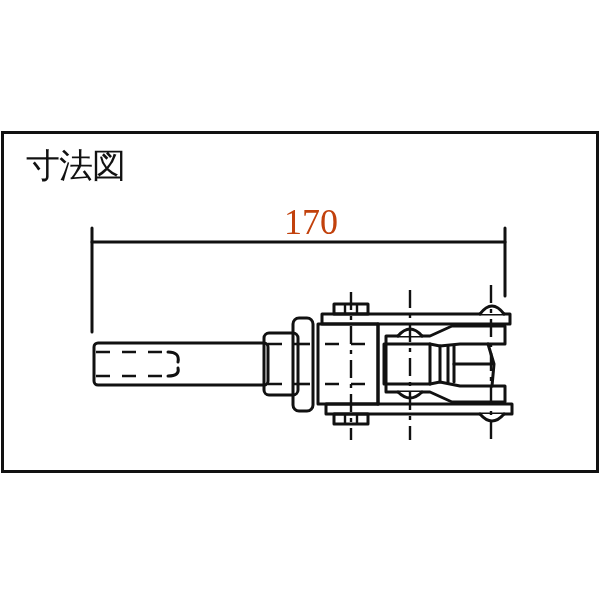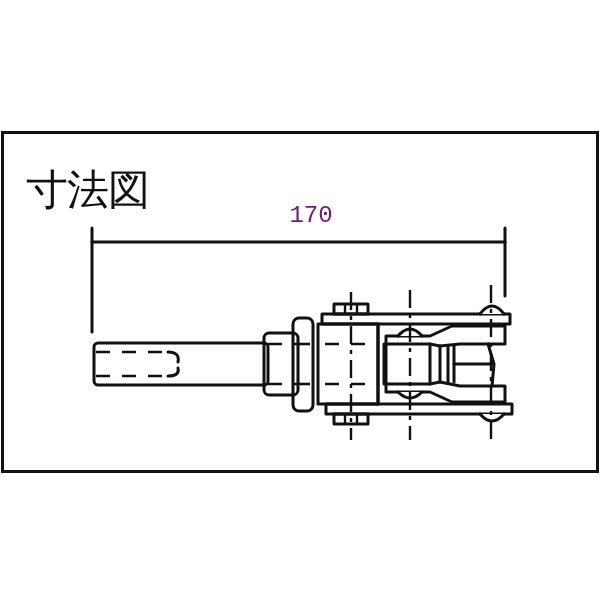--- a/index.html
+++ b/index.html
@@ -22,37 +22,36 @@
       top: 131px;
       width: 592px;
       height: 336px;
       border: 3px solid #111111;
       background: #ffffff;
     }
     .title {
       position: absolute;
       left: 26px;
       top: 148px;
-      font-family: Liberation Mono, monospace;
-      font-size: 42px;
+      font-family: Liberation Sans, sans-serif;
+      font-size: 34px;
       line-height: 1;
       color: #111111;
       letter-spacing: -1px;
-      margin-top: 24px;
     }
     .dim-label {
       position: absolute;
       left: 266px;
       top: 204px;
       width: 90px;
       text-align: center;
-      font-family: Liberation Mono, monospace;
-      font-size: 24px;
+      font-family: Liberation Serif, serif;
+      font-size: 36px;
       line-height: 1;
-      color: #701a75;
+      color: #c2410c;
     }
     svg.drawing {
       position: absolute;
       left: 0;
       top: 0;
       width: 600px;
       height: 600px;
     }
     svg.drawing .ln { stroke: #111111; stroke-width: 3; fill: none; stroke-linecap: round; stroke-linejoin: round; }
     svg.drawing .thin { stroke: #111111; stroke-width: 2.4; fill: none; }

